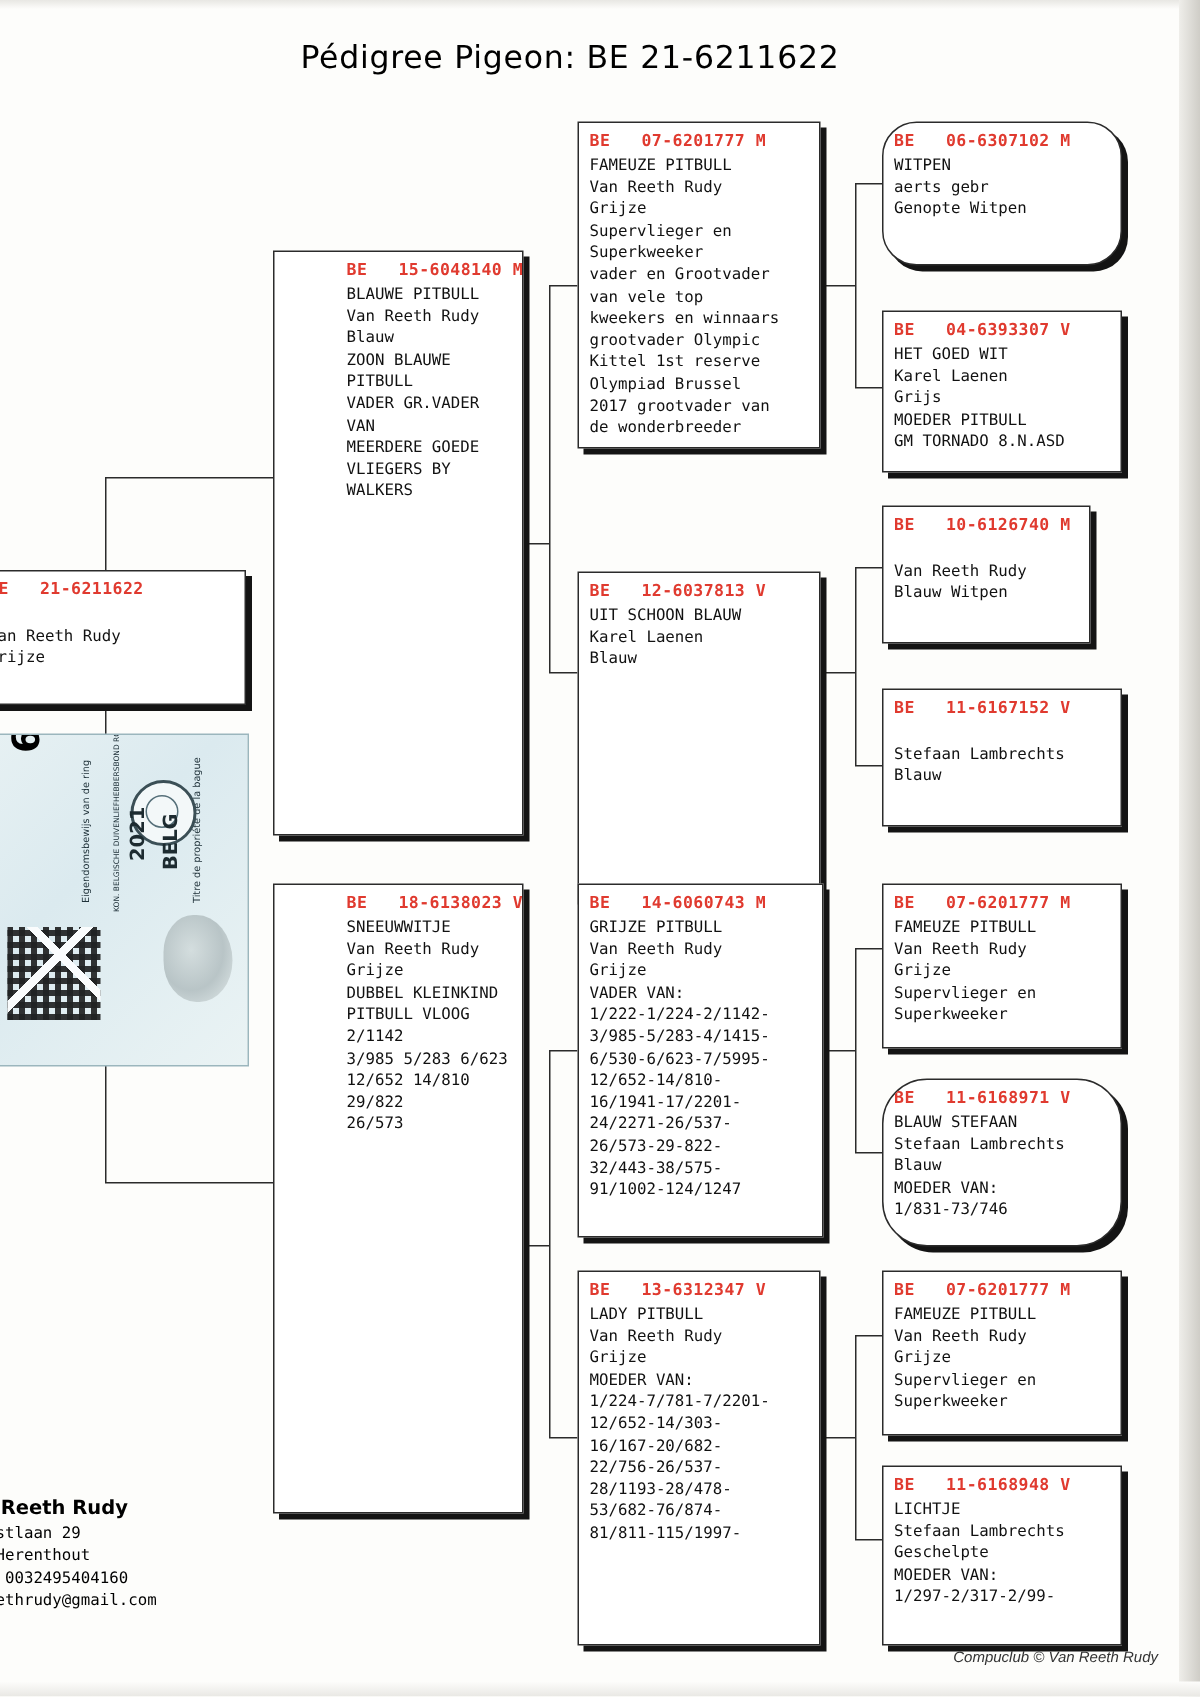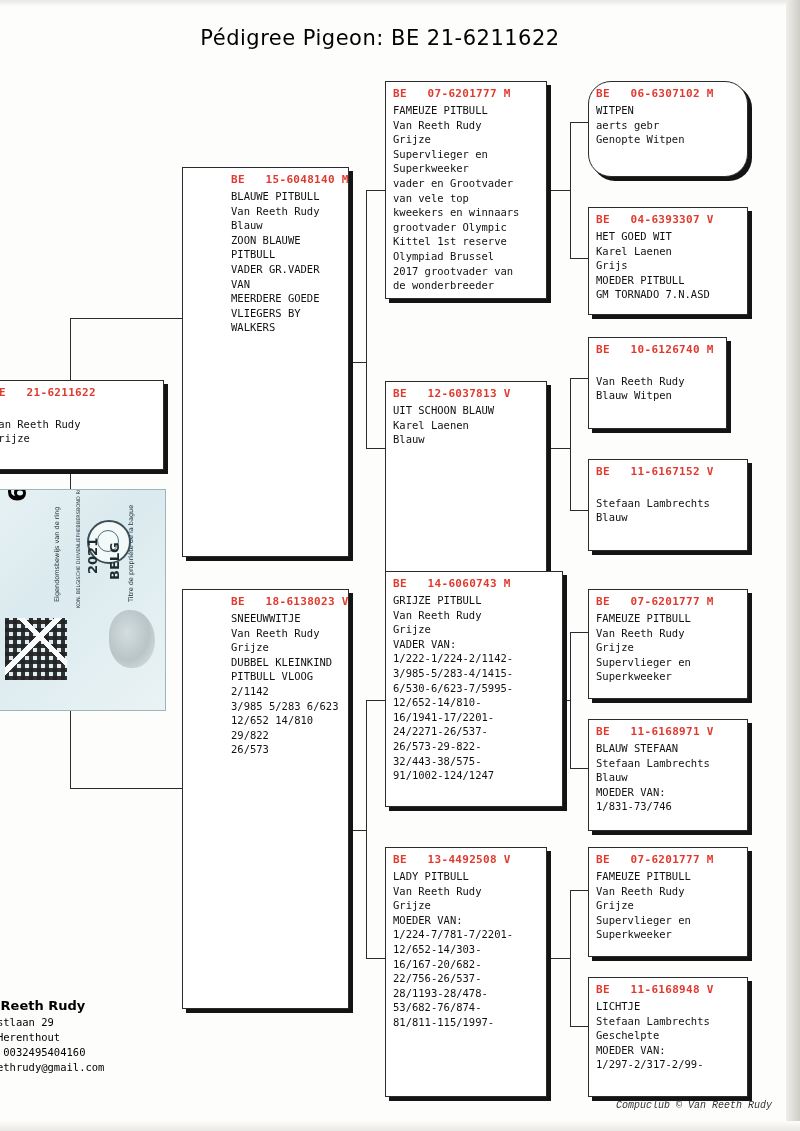--- a/index.html
+++ b/index.html
@@ -96,30 +96,30 @@
     height: 90px;
   }
 
   
   #g1-sire { left: 182px; top: 167px; width: 167px; height: 390px; padding-left: 48px; }
   #g1-dam  { left: 182px; top: 589px; width: 167px; height: 420px; padding-left: 48px; }
 
   
   #g2-a { left: 385px; top: 81px;  width: 162px; height: 218px; }
   #g2-b { left: 385px; top: 337px; width: 162px; height: 222px; margin-top: 44px; }
-  #g2-c { left: 385px; top: 571px; width: 178px; height: 236px; }
+  #g2-c { left: 385px; top: 589px; width: 164px; height: 236px; }
   #g2-d { left: 385px; top: 847px; width: 162px; height: 250px; }
 
   
   #g3-a { left: 588px; top: 81px;  width: 160px; height: 96px; border-radius: 23px; }
   #g3-b { left: 588px; top: 207px; width: 160px; height: 108px; }
   #g3-c { left: 588px; top: 337px; width: 139px; height: 92px; }
   #g3-d { left: 588px; top: 459px; width: 160px; height: 92px; }
   #g3-e { left: 588px; top: 589px; width: 160px; height: 110px; }
-  #g3-f { left: 588px; top: 719px; width: 160px; height: 112px; }
+  #g3-f { left: 588px; top: 719px; width: 160px; height: 112px; border-radius: 30px; }
   #g3-g { left: 588px; top: 847px; width: 160px; height: 110px; }
   #g3-h { left: 588px; top: 977px; width: 160px; height: 120px; }
 
   
   #ring-card {
     position: absolute;
     left: -12px;
     top: 489px;
     width: 178px;
     height: 222px;
@@ -233,21 +233,21 @@
   #breeder .name {
     font-family: "DejaVu Sans", sans-serif;
     font-size: 13px;
     font-weight: bold;
     margin-bottom: 2px;
   }
   #footer-credit {
     position: absolute;
     right: 28px;
     bottom: 20px;
-    font-family: Liberation Mono, monospace;
+    font-family: Liberation Sans, sans-serif;
     font-style: italic;
     font-size: 10px;
     color: #333;
   }
 </style>
 </head>
 <body>
 
 <div class="page">
 
@@ -353,21 +353,21 @@
 3/985-5/283-4/1415-
 6/530-6/623-7/5995-
 12/652-14/810-
 16/1941-17/2201-
 24/2271-26/537-
 26/573-29-822-
 32/443-38/575-
 91/1002-124/1247</div>
   </div>
   <div class="box" id="g2-d">
-    <span class="ring">BE   13-4492508 V</span>
+    <span class="ring">BE   13-6312347 V</span>
     <div class="lines">LADY PITBULL
 Van Reeth Rudy
 Grijze
 MOEDER VAN:
 1/224-7/781-7/2201-
 12/652-14/303-
 16/167-20/682-
 22/756-26/537-
 28/1193-28/478-
 53/682-76/874-
@@ -379,21 +379,21 @@
     <div class="lines">WITPEN
 aerts gebr
 Genopte Witpen</div>
   </div>
   <div class="box" id="g3-b">
     <span class="ring">BE   04-6393307 V</span>
     <div class="lines">HET GOED WIT
 Karel Laenen
 Grijs
 MOEDER PITBULL
-GM TORNADO 7.N.ASD</div>
+GM TORNADO 8.N.ASD</div>
   </div>
   <div class="box" id="g3-c">
     <span class="ring">BE   10-6126740 M</span>
     <div class="lines">
 Van Reeth Rudy
 Blauw Witpen</div>
   </div>
   <div class="box" id="g3-d">
     <span class="ring">BE   11-6167152 V</span>
     <div class="lines">

